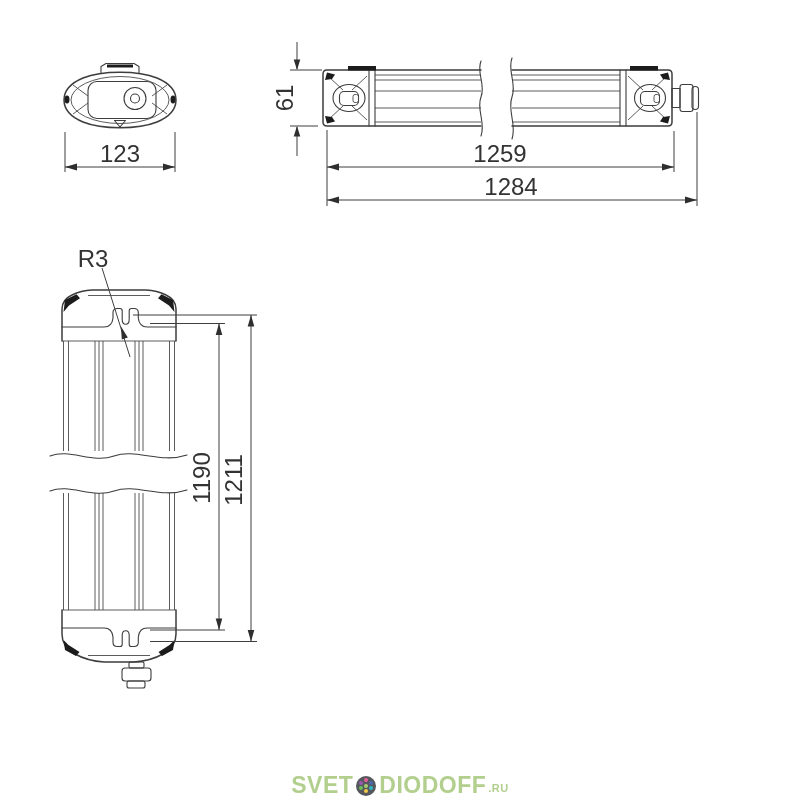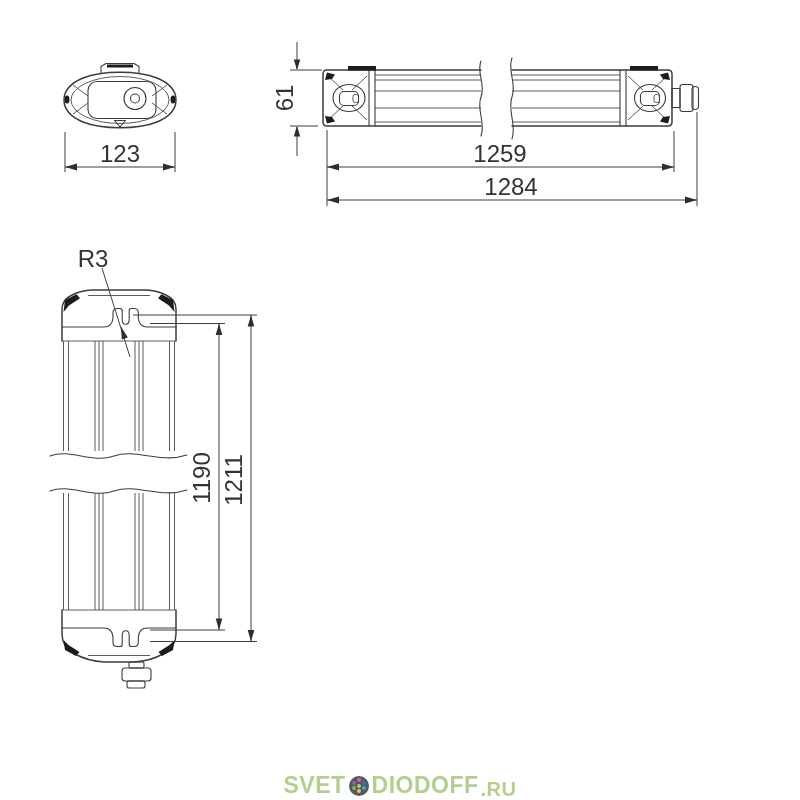--- a/index.html
+++ b/index.html
@@ -12,21 +12,21 @@
   .blk{fill:#1c1c1c;stroke:none;}
   .dimln{fill:none;stroke:#3f3f3f;stroke-width:1;}
   .arr{fill:#2e2e2e;stroke:none;}
   .dimtxt{font-family:"Liberation Sans","DejaVu Sans",sans-serif;font-size:24px;fill:#333333;}
   .watermark{position:absolute;left:0;right:0;top:774px;display:flex;justify-content:center;
              align-items:center;gap:2px;font-weight:bold;font-size:23px;letter-spacing:0.5px;
              line-height:1;user-select:none;}
   .wm-disc{position:relative;display:inline-block;width:20px;height:20px;border-radius:50%;
            margin:0 1px;}
   .wm-disc i{position:absolute;border-radius:50%;}
-  .wm-ru{font-size:20px;position:relative;top:3px;letter-spacing:0.5px;}
+  .wm-ru{font-size:11px;position:relative;top:3px;letter-spacing:0.5px;}
 </style>
 </head>
 <body>
 
 <div class="stage">
 
 <svg width="800" height="800" viewBox="0 0 800 800">
 
   <g>
     <path class="ln2" d="M64,100 C64,90.5 71,83 83,78 C93,74 105,72.3 120,72.3 C135,72.3 147,74 157,78 C169,83 176,90.5 176,100 C176,109.5 169,117 157,122 C147,126 135,127.7 120,127.7 C105,127.7 93,126 83,122 C71,117 64,109.5 64,100 Z"></path>

